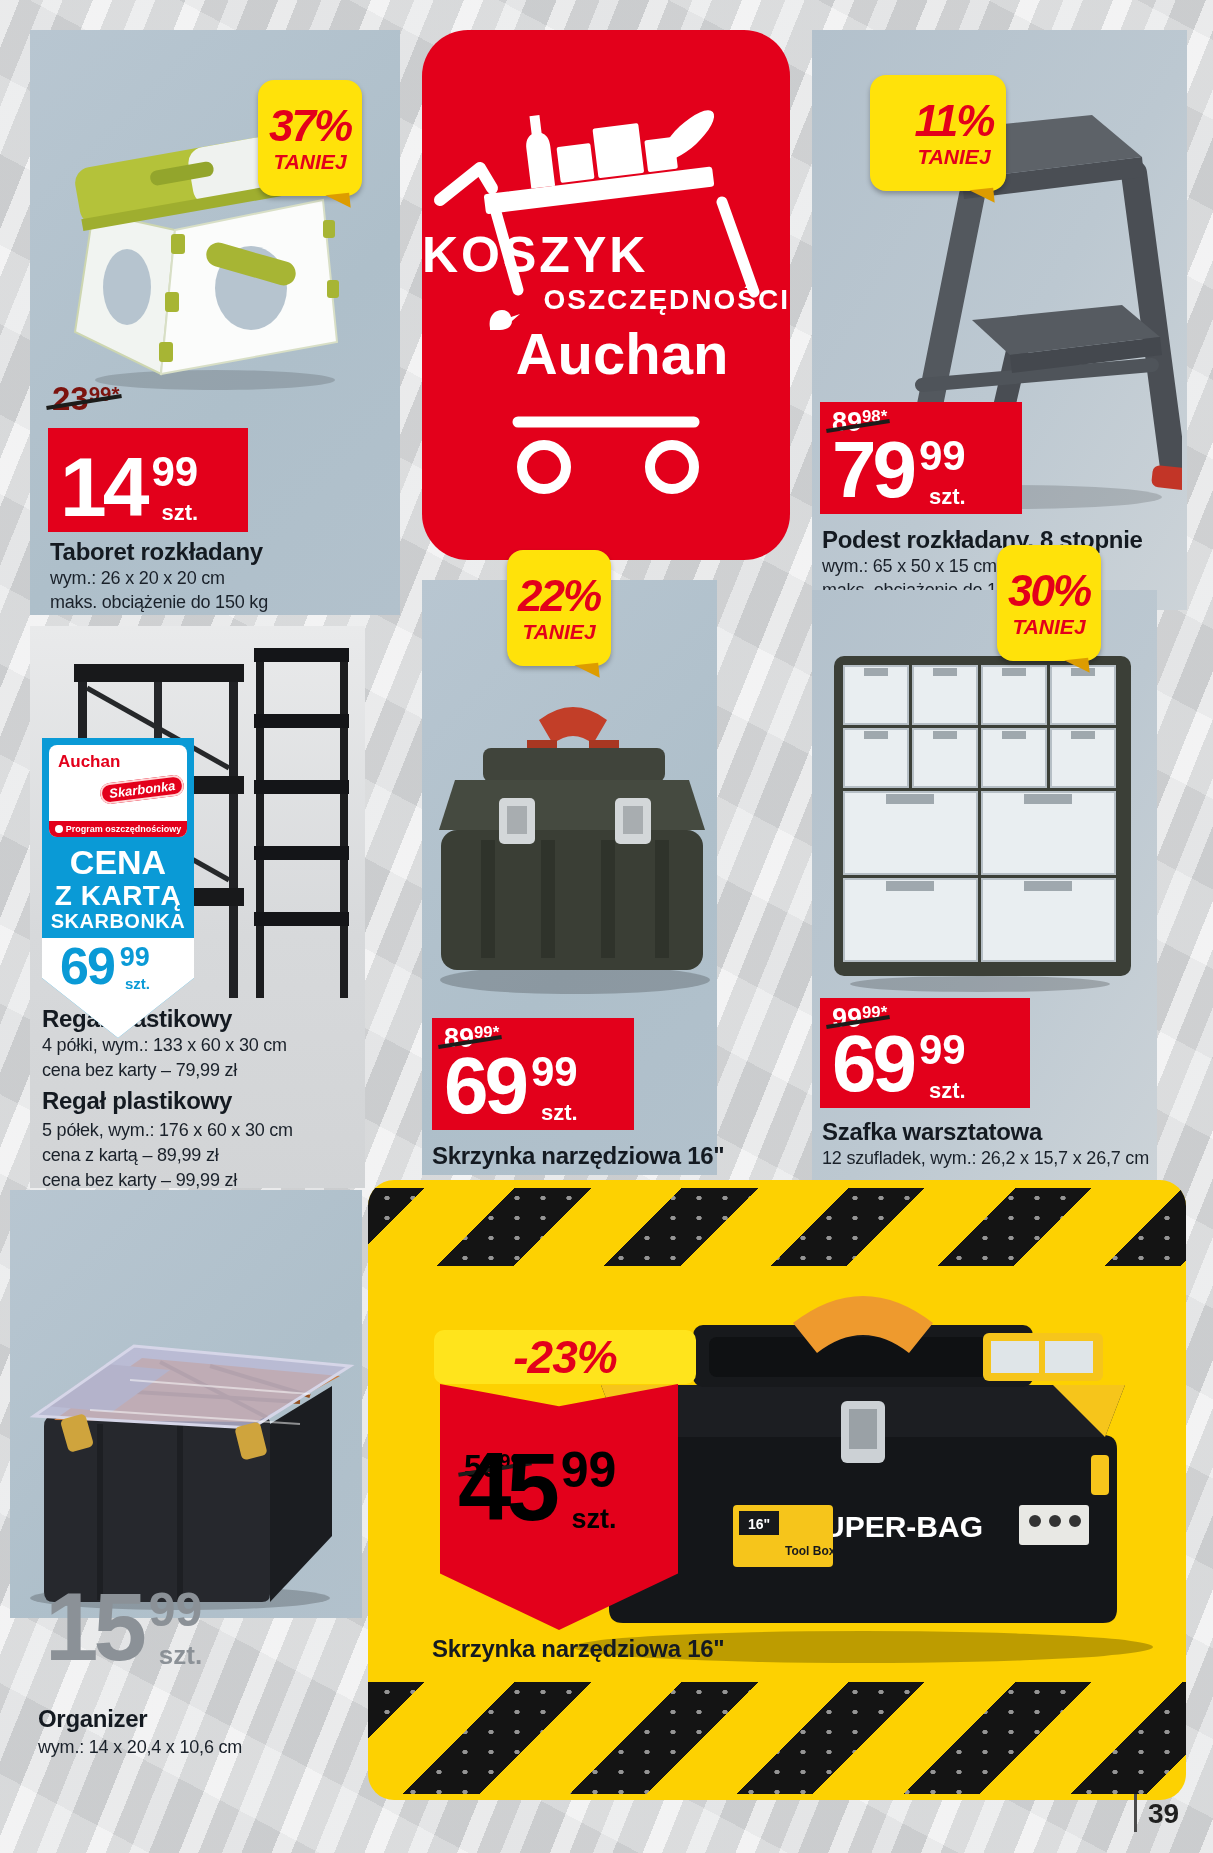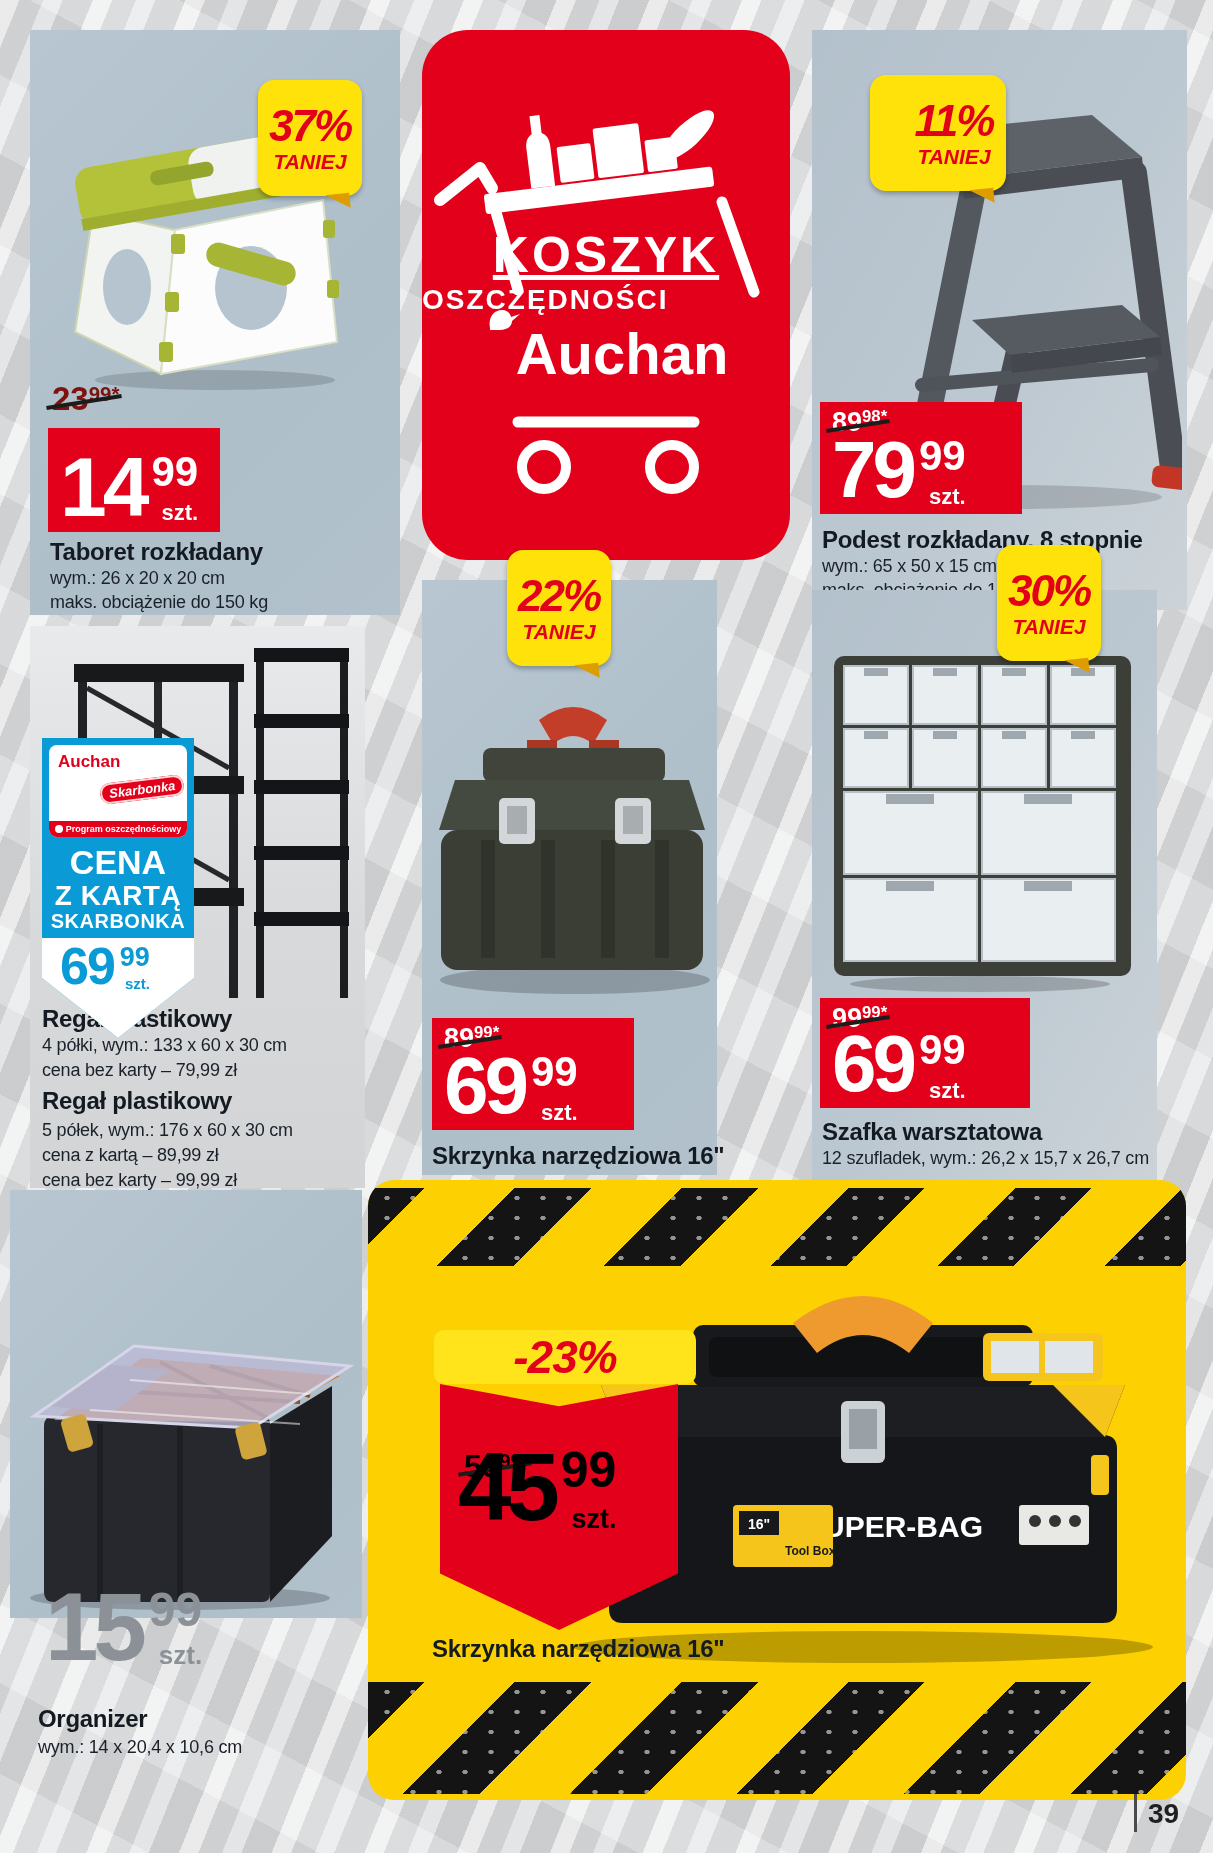--- a/index.html
+++ b/index.html
@@ -44,22 +44,22 @@
   .grayprice .stack{display:flex;flex-direction:column;margin-left:7px;}
   .grayprice .cents{font-size:48px;line-height:.82;}
   .grayprice .unit{font-size:26px;margin-top:16px;align-self:flex-end;}
 
   
   .pname{position:absolute;font-size:24px;font-weight:bold;color:#141a21;letter-spacing:-.3px;white-space:nowrap;}
   .pdet{position:absolute;font-size:18px;color:#1a212a;letter-spacing:-.2px;white-space:nowrap;}
 
   
   .koszyk{position:absolute;left:422px;top:30px;width:368px;height:530px;background:#e3001b;border-radius:46px;}
-  .kz1{position:absolute;top:196px;width:100%;text-align:center;font-size:50px;font-weight:800;color:#fff;letter-spacing:3px;text-decoration:underline;}
-  .kz2{position:absolute;top:254px;width:100%;text-align:left;font-size:28px;font-weight:800;color:#fff;letter-spacing:2px;}
+  .kz1{position:absolute;top:196px;width:100%;text-align:left;font-size:50px;font-weight:800;color:#fff;letter-spacing:3px;}
+  .kz2{position:absolute;top:254px;width:100%;text-align:right;font-size:28px;font-weight:800;color:#fff;letter-spacing:2px;}
   .kzbrand{position:absolute;top:290px;width:100%;display:flex;justify-content:center;font-size:58px;font-weight:800;color:#fff;}
   .kzbrand .bird{position:relative;top:-14px;margin-right:-4px;}
 
   
   .skbadge{position:absolute;left:12px;top:112px;width:152px;height:300px;background:#0a9ad6;z-index:6;
     -webkit-clip-path:polygon(0 0,100% 0,100% 80%,50% 100%,0 80%);clip-path:polygon(0 0,100% 0,100% 80%,50% 100%,0 80%);}
   .skhead{position:absolute;left:7px;top:7px;right:7px;height:92px;background:#fff;border-radius:8px;overflow:hidden;}
   .skauchan{position:absolute;left:9px;top:7px;font-size:17px;font-weight:800;color:#e3001b;}
   .sksplash{position:absolute;right:3px;top:34px;background:#e3001b;color:#fff;font-size:13px;font-style:italic;font-weight:bold;
     padding:3px 9px;border-radius:10px;transform:rotate(-7deg);box-shadow:0 0 0 2px #ffd7d7 inset;}
@@ -127,21 +127,21 @@
         <rect x="116" y="142" width="14" height="20" rx="3" fill="#a7b534"></rect>
         <rect x="110" y="200" width="14" height="20" rx="3" fill="#a7b534"></rect>
         <rect x="104" y="250" width="14" height="20" rx="3" fill="#a7b534"></rect>
         <rect x="268" y="128" width="12" height="18" rx="3" fill="#a7b534"></rect>
         <rect x="272" y="188" width="12" height="18" rx="3" fill="#a7b534"></rect>
       </svg>
     </div>
     <div class="old outside" style="left:22px;top:352px;">
       <span class="strike"><span>23</span><sup class="oc">99*</sup></span>
     </div>
-    <div class="pricebox pb-one" style="left:18px;top:398px;width:172px;height:104px;">
+    <div class="pricebox pb-one" style="left:18px;top:398px;width:200px;height:104px;">
       <div class="big">
         <span class="int">14</span>
         <span class="stack">
           <span class="cents">99</span>
           <span class="unit">szt.</span>
         </span>
       </div>
     </div>
     <div class="pname" style="left:20px;top:508px;">Taboret rozkładany</div>
     <div class="pdet" style="left:20px;top:538px;">wym.: 26 x 20 x 20 cm</div>

